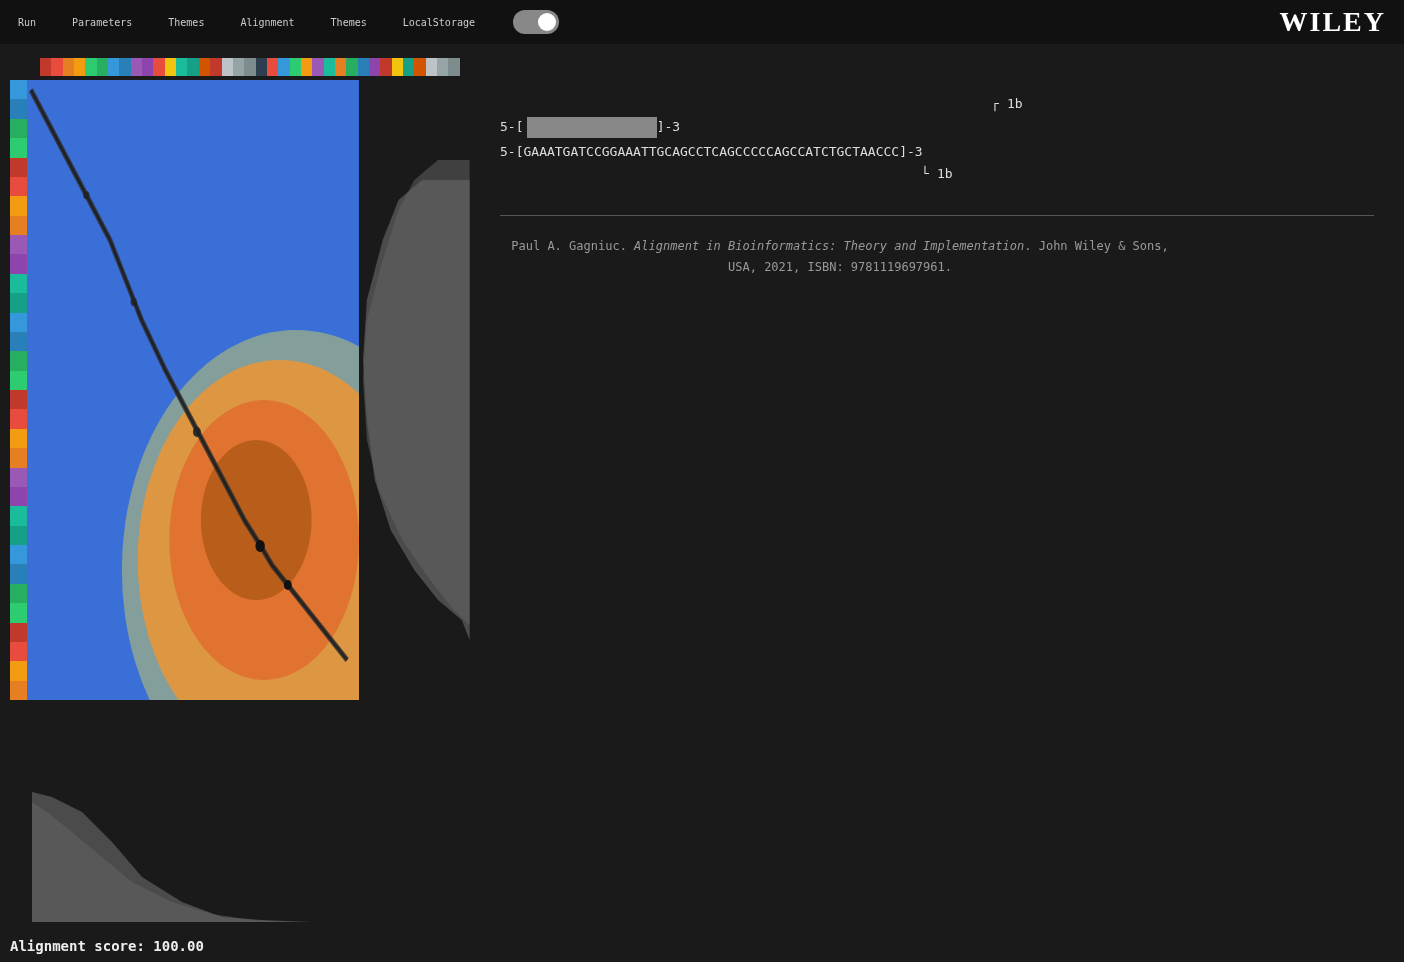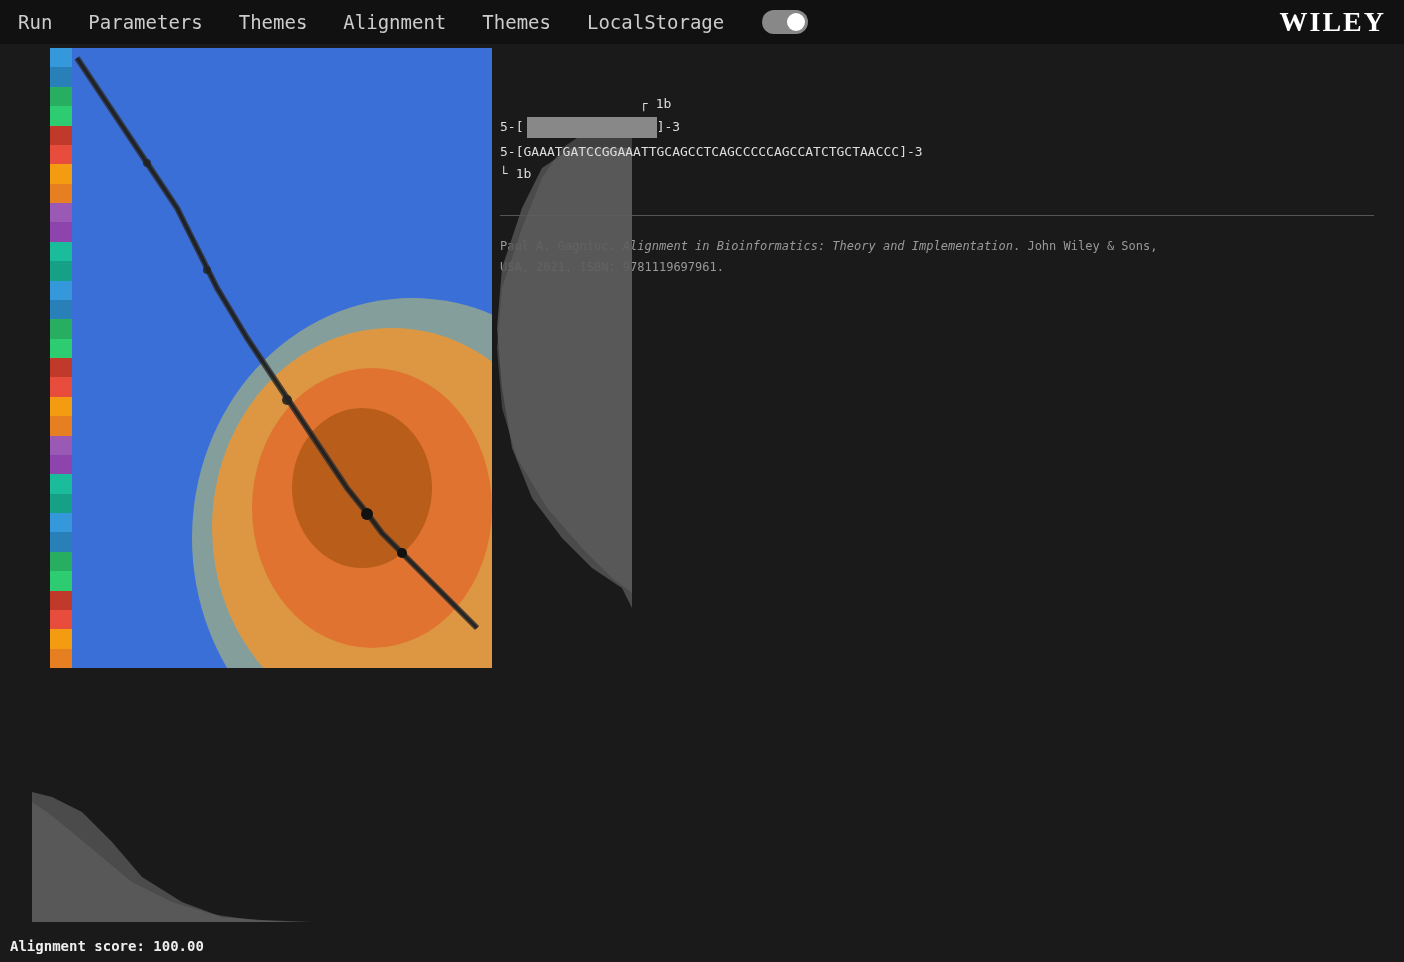--- a/index.html
+++ b/index.html
@@ -20,21 +20,21 @@
       height: 44px;
       display: flex;
       align-items: center;
       padding: 0 12px;
       gap: 24px;
       position: relative;
     }
 
     .nav-item {
       color: #ccc;
-      font-size: 19px;
+      font-size: 10px;
       cursor: pointer;
       padding: 4px 6px;
       text-align: right;
     }
 
     .wiley-logo {
       position: absolute;
       right: 18px;
       top: 50%;
       transform: translateY(-50%);
@@ -71,21 +71,21 @@
       height: calc(962px - 44px);
       position: relative;
     }
 
     
     #left-panel {
       width: 470px;
       flex-shrink: 0;
       position: relative;
       display: flex;
-      flex-direction: row;
+      flex-direction: column;
       text-decoration: underline;
     }
 
     
     #color-bar {
       height: 18px;
       width: 420px;
       margin-left: 40px;
       margin-top: 14px;
       display: flex;
@@ -171,20 +171,21 @@
       font-weight: bold;
       color: #eee;
     }
 
     
     #right-panel {
       flex: 1;
       padding: 20px 30px;
       display: flex;
       flex-direction: column;
+      text-align: center;
     }
 
     
     #sequence-display {
       margin-top: 30px;
       font-family: monospace;
       font-size: 13px;
       color: #ddd;
       line-height: 1.6;
       position: relative;

